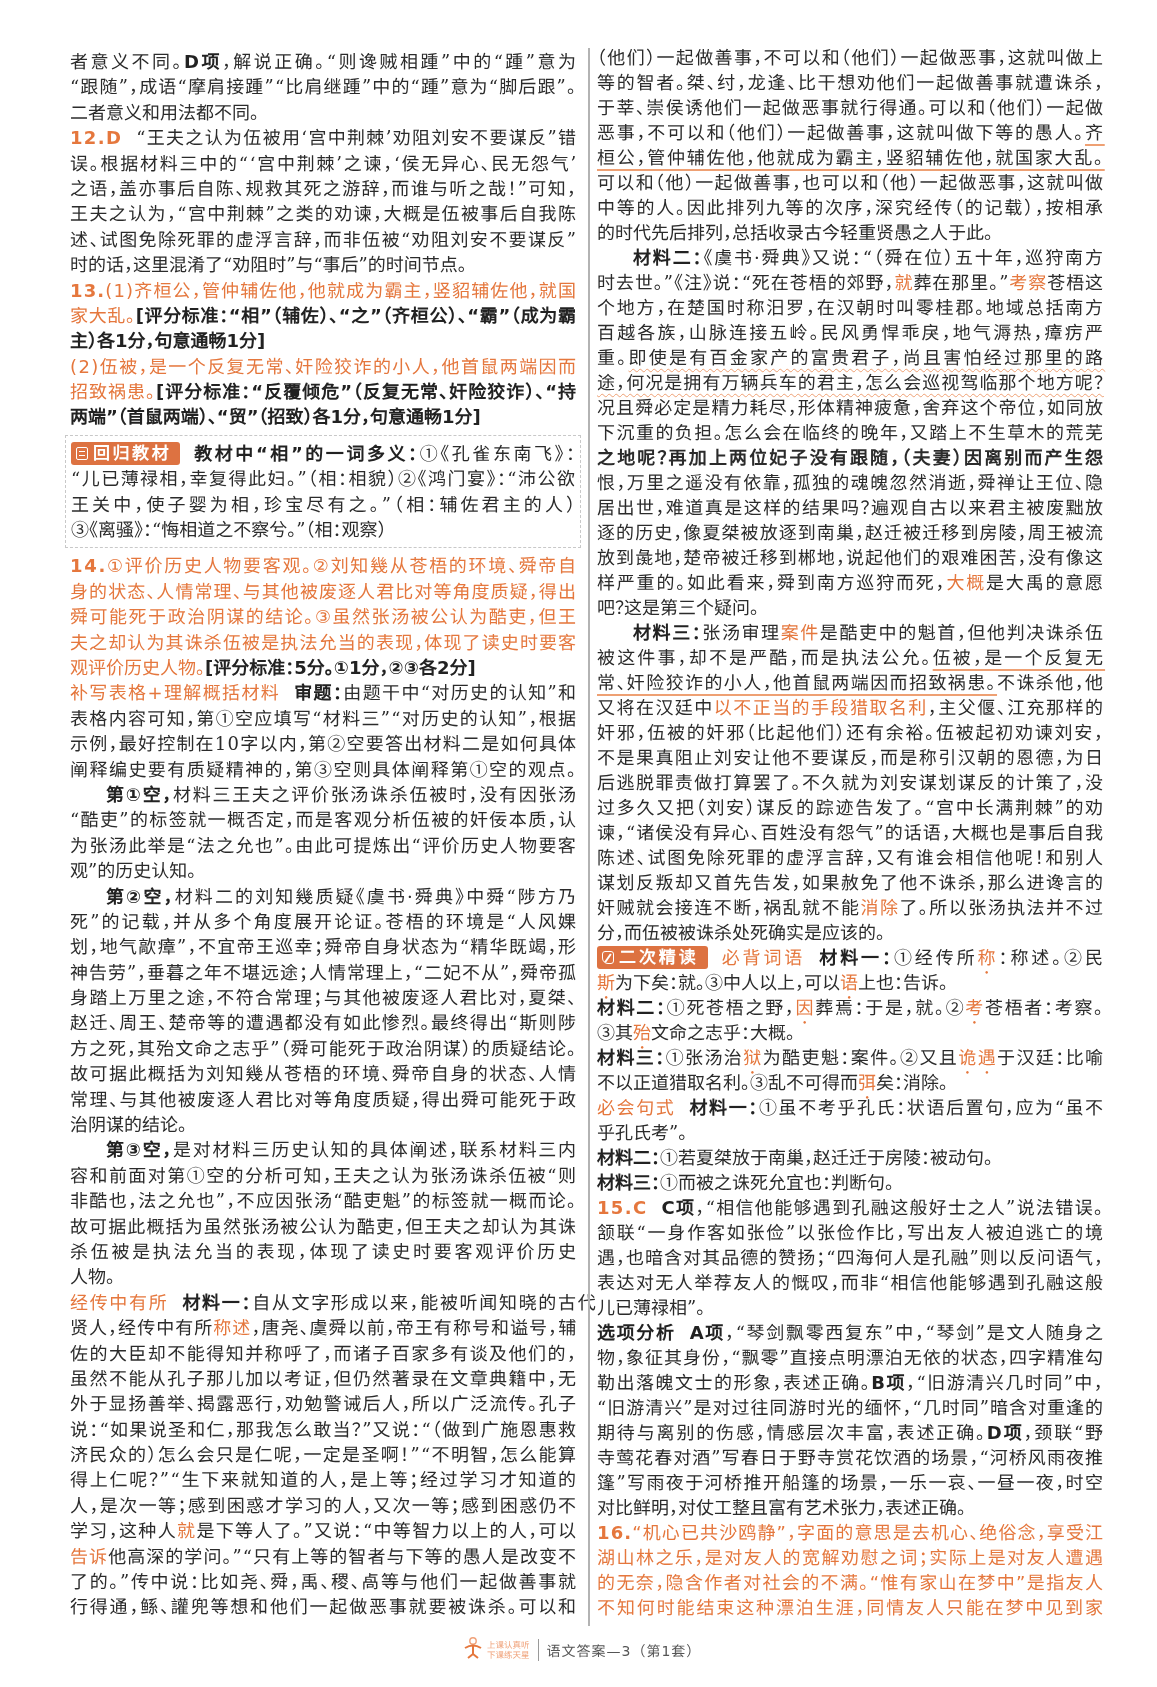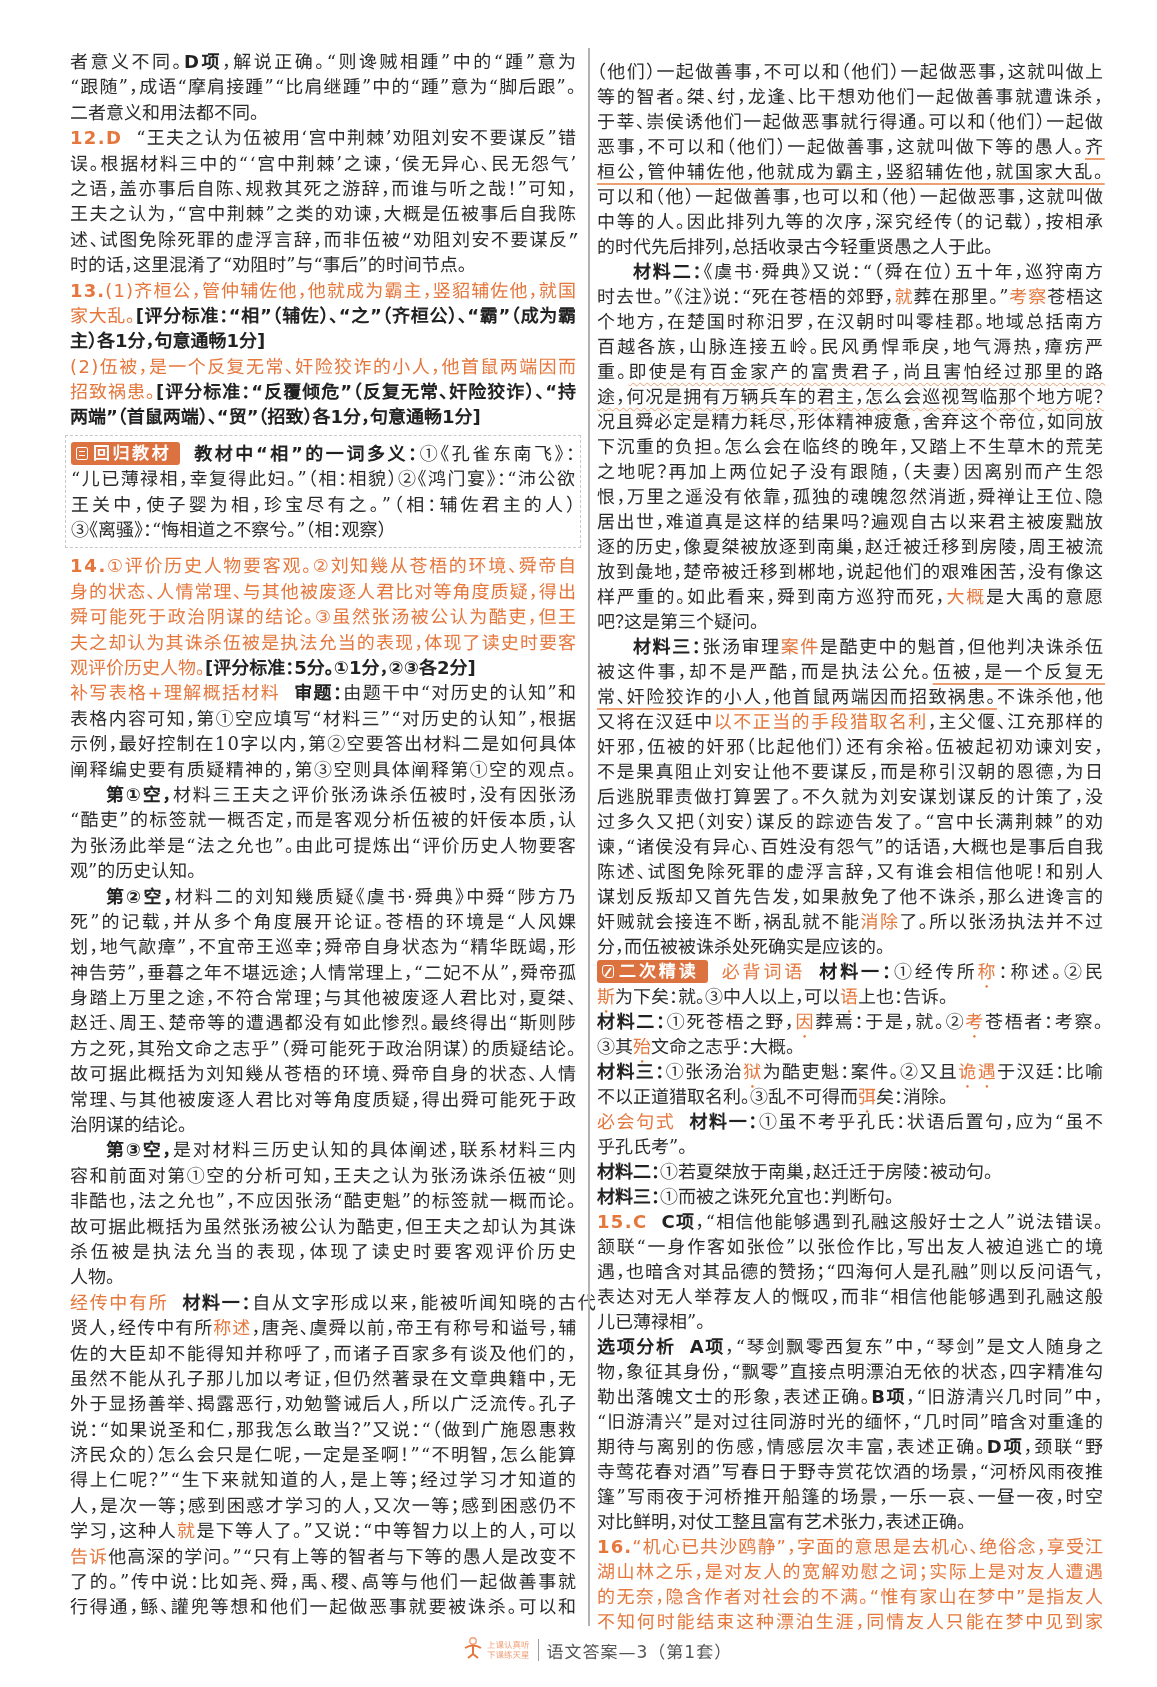--- a/index.html
+++ b/index.html
@@ -7,21 +7,21 @@
     --divider:#b3b3b3; --box_border:#c8c8c8; --footer_text:#555555;
   }
   html,body{margin:0;padding:0;}
   body{
     width:1157px;height:1687px;position:relative;overflow:hidden;background:#ffffff;
     color:var(--text);
     font-family:"DejaVu Serif","Liberation Serif",serif;
   }
   .col{position:absolute;top:49px;width:506px;}
   #left{left:70px;}
-  #right{left:597px;top:59px;}
+  #right{left:597px;top:45px;}
   #left .ln{--lh:25.4px;}
   #right .ln{--lh:25px;}
   .ln{
     font-size:18px;white-space:nowrap;height:var(--lh);line-height:var(--lh);
     font-feature-settings:"halt" 1;
   }
   .ln.ind{padding-left:36px;}
   .lw{display:inline;}
   .blk.answer{font-family:"DejaVu Serif","Liberation Serif",serif;}
   .blk.translation,.blk.key-points,.blk.review-box{font-family:"DejaVu Serif","Liberation Serif",serif;}
@@ -47,35 +47,35 @@
       border-top:1.4px solid #fff;border-bottom:1.4px solid #fff;}
   .ic.reading-icon{border-radius:3px 3px 3px 6px;}
   .ic.reading-icon::after{content:"";position:absolute;left:4px;top:1px;width:1.6px;height:10px;
       background:#fff;transform:rotate(35deg);}
   #divider{position:absolute;left:588px;top:48px;width:1.5px;height:1578px;background:var(--divider);}
   #footer{position:absolute;top:1636px;left:462px;height:28px;display:flex;align-items:center;
       font-family:"DejaVu Sans","Liberation Sans",sans-serif;color:var(--footer_text);}
   .logo{display:flex;align-items:center;}
   .slogan{display:flex;flex-direction:column;font-size:8.5px;line-height:10px;color:#f0a27a;margin-left:3px;}
   .fsep{display:inline-block;width:1px;height:22px;background:#9a9a9a;margin:0 8px 0 8px;}
-  .plabel{font-size:17px;letter-spacing:1px;text-align:center;}
+  .plabel{font-size:14px;letter-spacing:1px;text-align:center;}
 </style>
 </head>
 <body>
 
 <div id="left" class="col">
     <div class="blk answer">
       <div class="ln full"><span class="lw" style="letter-spacing: 2.49px;"><span>者意义不同。</span><span class="b">D项</span><span>，解说正确。“则谗贼相踵”中的“踵”意为</span></span></div>
       <div class="ln full"><span class="lw" style="letter-spacing: 1.16px;"><span>“跟随”，成语“摩肩接踵”“比肩继踵”中的“踵”意为“脚后跟”。</span></span></div>
       <div class="ln"><span class="lw"><span>二者意义和用法都不同。</span></span></div>
       <div class="ln full"><span class="lw" style="letter-spacing: 1.33px;"><span class="ob">12.D</span><span class="gl">“王夫之认为伍被用‘宫中荆棘’劝阻刘安不要谋反”错</span></span></div>
       <div class="ln full"><span class="lw" style="letter-spacing: 1.76px; margin-top: 30px;"><span>误。根据材料三中的“‘宫中荆棘’之谏，‘侯无异心、民无怨气’</span></span></div>
       <div class="ln full"><span class="lw" style="letter-spacing: 1.35px;"><span>之语，盖亦事后自陈、规救其死之游辞，而谁与听之哉！”可知，</span></span></div>
       <div class="ln full"><span class="lw" style="letter-spacing: 1.39px;"><span>王夫之认为，“宫中荆棘”之类的劝谏，大概是伍被事后自我陈</span></span></div>
-      <div class="ln full"><span class="lw" style="letter-spacing: 1.39px; font-family: Liberation Mono, monospace;"><span>述、试图免除死罪的虚浮言辞，而非伍被“劝阻刘安不要谋反”</span></span></div>
+      <div class="ln full"><span class="lw" style="letter-spacing: 1.39px;"><span>述、试图免除死罪的虚浮言辞，而非伍被“劝阻刘安不要谋反”</span></span></div>
       <div class="ln"><span class="lw"><span>时的话，这里混淆了“劝阻时”与“事后”的时间节点。</span></span></div>
       <div class="ln full"><span class="lw" style="letter-spacing: 1.15px;"><span class="ob">13.</span><span class="o">(1)齐桓公，管仲辅佐他，他就成为霸主，竖貂辅佐他，就国</span></span></div>
       <div class="ln full"><span class="lw" style="letter-spacing: 0.66px;"><span class="o">家大乱。</span><span class="b">[评分标准：“相”（辅佐）、“之”（齐桓公）、“霸”（成为霸</span></span></div>
       <div class="ln"><span class="lw"><span class="b">主）各1分，句意通畅1分]</span></span></div>
       <div class="ln full"><span class="lw" style="letter-spacing: 1.41px;"><span class="o">(2)伍被，是一个反复无常、奸险狡诈的小人，他首鼠两端因而</span></span></div>
       <div class="ln full"><span class="lw" style="letter-spacing: 1.01px;"><span class="o">招致祸患。</span><span class="b">[评分标准：“反覆倾危”（反复无常、奸险狡诈）、“持</span></span></div>
       <div class="ln"><span class="lw"><span class="b">两端”（首鼠两端）、“贸”（招致）各1分，句意通畅1分]</span></span></div>
     </div>
     <div class="blk review-box">
       <div class="ln full"><span class="lw" style="letter-spacing: 2.56px;"><span class="badge"><span class="ic textbook-icon"></span><span class="bt">回归教材</span></span><span class="b gl">教材中“相”的一词多义：</span><span>①《孔雀东南飞》：</span></span></div>
@@ -142,21 +142,21 @@
       <div class="ln full"><span class="lw" style="letter-spacing: 1.74px;"><span>中等的人。因此排列九等的次序，深究经传（的记载），按相承</span></span></div>
       <div class="ln"><span class="lw"><span>的时代先后排列，总括收录古今轻重贤愚之人于此。</span></span></div>
       <div class="ln full ind"><span class="lw" style="letter-spacing: 1.85px;"><span class="b s">材料二：</span><span>《虞书·舜典》又说：“（舜在位）五十年，巡狩南方</span></span></div>
       <div class="ln full"><span class="lw" style="letter-spacing: 0.95px;"><span>时去世。”《注》说：“死在苍梧的郊野，</span><span class="o">就</span><span>葬在那里。”</span><span class="o">考察</span><span>苍梧这</span></span></div>
       <div class="ln full"><span class="lw" style="letter-spacing: 1.81px;"><span>个地方，在楚国时称汨罗，在汉朝时叫零桂郡。地域总括南方</span></span></div>
       <div class="ln full"><span class="lw" style="letter-spacing: 2.15px;"><span>百越各族，山脉连接五岭。民风勇悍乖戾，地气溽热，瘴疠严</span></span></div>
       <div class="ln full"><span class="lw" style="letter-spacing: 2.24px; margin-top: 18px;"><span>重。</span><span class="w">即使是有百金家产的富贵君子，尚且害怕经过那里的路</span></span></div>
       <div class="ln full"><span class="lw" style="letter-spacing: 1.07px;"><span class="w">途，何况是拥有万辆兵车的君主，怎么会巡视驾临那个地方呢？</span></span></div>
       <div class="ln full"><span class="lw" style="letter-spacing: 1.07px;"><span>况且舜必定是精力耗尽，形体精神疲惫，舍弃这个帝位，如同放</span></span></div>
       <div class="ln full"><span class="lw" style="letter-spacing: 1.46px;"><span>下沉重的负担。怎么会在临终的晚年，又踏上不生草木的荒芜</span></span></div>
-      <div class="ln full"><span class="lw" style="letter-spacing: 2.15px;"><span>之地呢？再加上两位妃子没有跟随，（夫妻）因离别而产生怨</span></span></div>
+      <div class="ln full"><span class="lw" style="letter-spacing: 2.15px; font-weight: bold;"><span>之地呢？再加上两位妃子没有跟随，（夫妻）因离别而产生怨</span></span></div>
       <div class="ln full"><span class="lw" style="letter-spacing: 1.41px;"><span>恨，万里之遥没有依靠，孤独的魂魄忽然消逝，舜禅让王位、隐</span></span></div>
       <div class="ln full"><span class="lw" style="letter-spacing: 1.46px;"><span>居出世，难道真是这样的结果吗？遍观自古以来君主被废黜放</span></span></div>
       <div class="ln full"><span class="lw" style="letter-spacing: 1.07px;"><span>逐的历史，像夏桀被放逐到南巢，赵迁被迁移到房陵，周王被流</span></span></div>
       <div class="ln full"><span class="lw" style="letter-spacing: 1.07px;"><span>放到彘地，楚帝被迁移到郴地，说起他们的艰难困苦，没有像这</span></span></div>
       <div class="ln full"><span class="lw" style="letter-spacing: 1.81px;"><span>样严重的。如此看来，舜到南方巡狩而死，</span><span class="o">大概</span><span>是大禹的意愿</span></span></div>
       <div class="ln"><span class="lw"><span>吧？这是第三个疑问。</span></span></div>
       <div class="ln full ind"><span class="lw" style="letter-spacing: 1.58px;"><span class="b s">材料三：</span><span>张汤审理</span><span class="o">案件</span><span>是酷吏中的魁首，但他判决诛杀伍</span></span></div>
       <div class="ln full"><span class="lw" style="letter-spacing: 2.15px;"><span>被这件事，却不是严酷，而是执法公允。</span><span class="u">伍被，是一个反复无</span></span></div>
       <div class="ln full"><span class="lw" style="letter-spacing: 1.41px;"><span class="u">常、奸险狡诈的小人，他首鼠两端因而招致祸患。</span><span>不诛杀他，他</span></span></div>
       <div class="ln full"><span class="lw" style="letter-spacing: 1.46px;"><span>又将在汉廷中</span><span class="o">以不正当的手段猎取名利</span><span>，主父偃、江充那样的</span></span></div>

